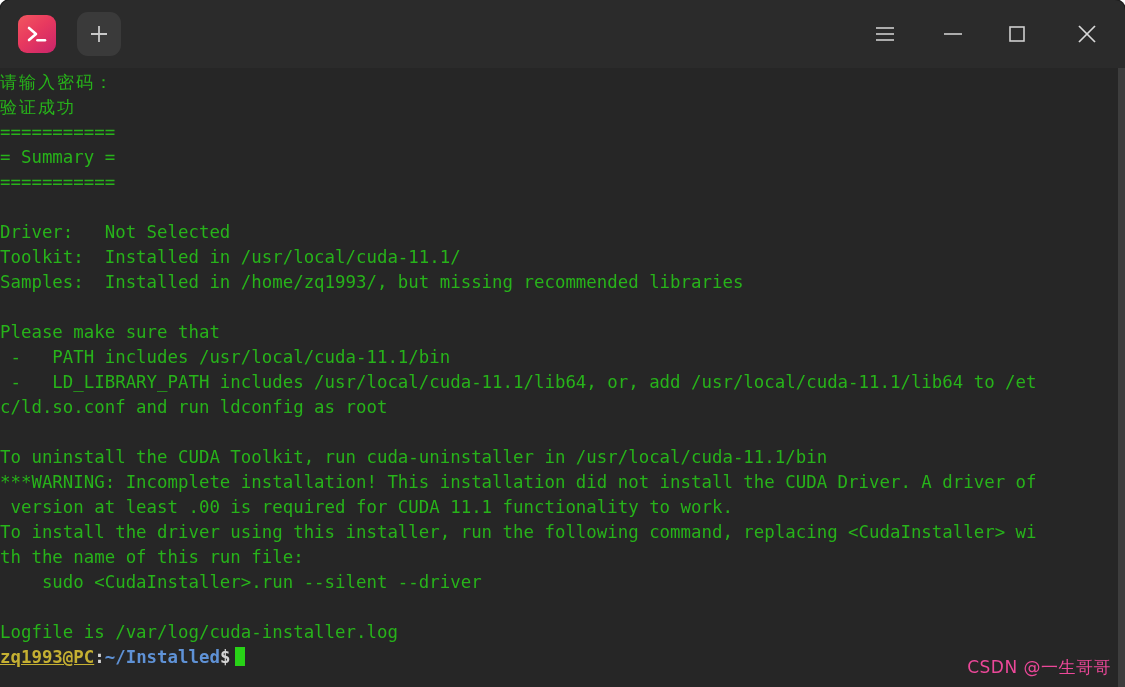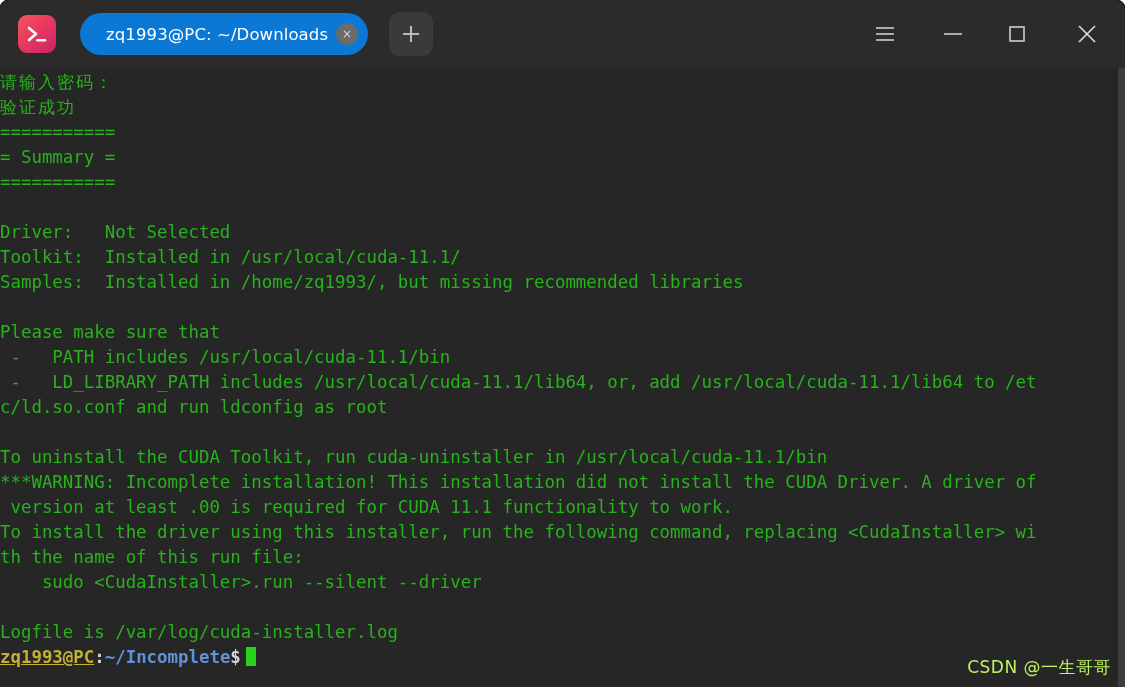--- a/index.html
+++ b/index.html
@@ -175,45 +175,41 @@
     top: 0;
     width: 7px;
     height: 100%;
     background: #3d3d3d;
   }
 
   .watermark {
     position: absolute;
     right: 14px;
     bottom: 8px;
-    color: #bef264;
+    color: #ec4899;
     font-family: "DejaVu Sans", sans-serif;
     font-size: 17px;
     letter-spacing: 0.5px;
     white-space: nowrap;
   }
 </style>
 </head>
 <body>
 
 <div class="window">
 
   <div class="titlebar">
 
     <div class="app-icon">
       <svg width="24" height="20" viewBox="0 0 24 20">
         <polyline points="4,4 11,10 4,16" fill="none" stroke="#ffffff" stroke-width="2.6" stroke-linecap="round" stroke-linejoin="round"></polyline>
         <line x1="12.5" y1="16.2" x2="20" y2="16.2" stroke="#ffffff" stroke-width="2.6" stroke-linecap="round"></line>
       </svg>
     </div>
 
-    <div class="tab">
-      <span class="tab-title">zq1993@PC: ~/Downloads</span>
-      <span class="tab-close">×</span>
-    </div>
 
     <div class="newtab">
       <svg width="22" height="22" viewBox="0 0 22 22">
         <line x1="11" y1="3" x2="11" y2="19" stroke="#c9c9c9" stroke-width="1.8"></line>
         <line x1="3" y1="11" x2="19" y2="11" stroke="#c9c9c9" stroke-width="1.8"></line>
       </svg>
     </div>
 
     <div class="win-controls">
       <div class="win-btn menu">
@@ -260,21 +256,21 @@
         <div class="line">c/ld.so.conf and run ldconfig as root</div>
         <div class="line blank"> </div>
         <div class="line">To uninstall the CUDA Toolkit, run cuda-uninstaller in /usr/local/cuda-11.1/bin</div>
         <div class="line">***WARNING: Incomplete installation! This installation did not install the CUDA Driver. A driver of</div>
         <div class="line"> version at least .00 is required for CUDA 11.1 functionality to work.</div>
         <div class="line">To install the driver using this installer, run the following command, replacing &lt;CudaInstaller&gt; wi</div>
         <div class="line">th the name of this run file:</div>
         <div class="line">    sudo &lt;CudaInstaller&gt;.run --silent --driver</div>
         <div class="line blank"> </div>
         <div class="line">Logfile is /var/log/cuda-installer.log</div>
-        <div class="line"><span class="prompt-user">zq1993@PC</span><span class="prompt-colon">:</span><span class="prompt-path">~/Incomplete</span><span class="prompt-dollar">$</span><span class="cursor"></span></div>
+        <div class="line"><span class="prompt-user">zq1993@PC</span><span class="prompt-colon">:</span><span class="prompt-path">~/Installed</span><span class="prompt-dollar">$</span><span class="cursor"></span></div>
       </div>
 
     <div class="scrollstrip">
       <div class="scrollthumb"></div>
     </div>
 
     <div class="watermark">CSDN @一生哥哥</div>
   </div>
 
 </div>

